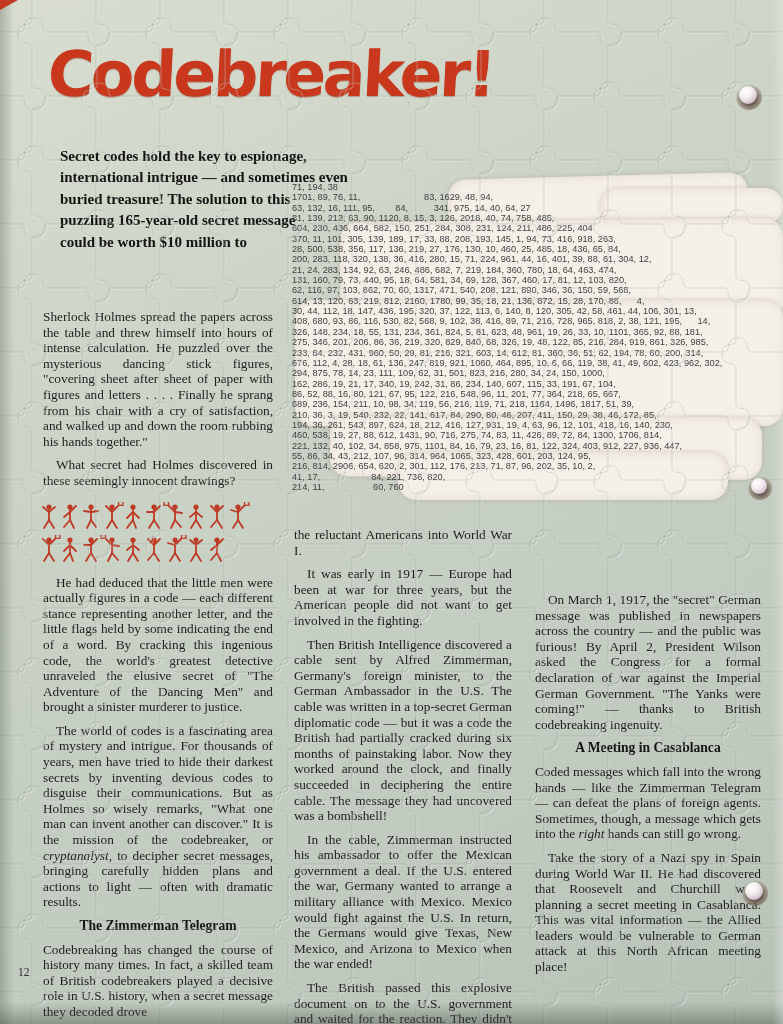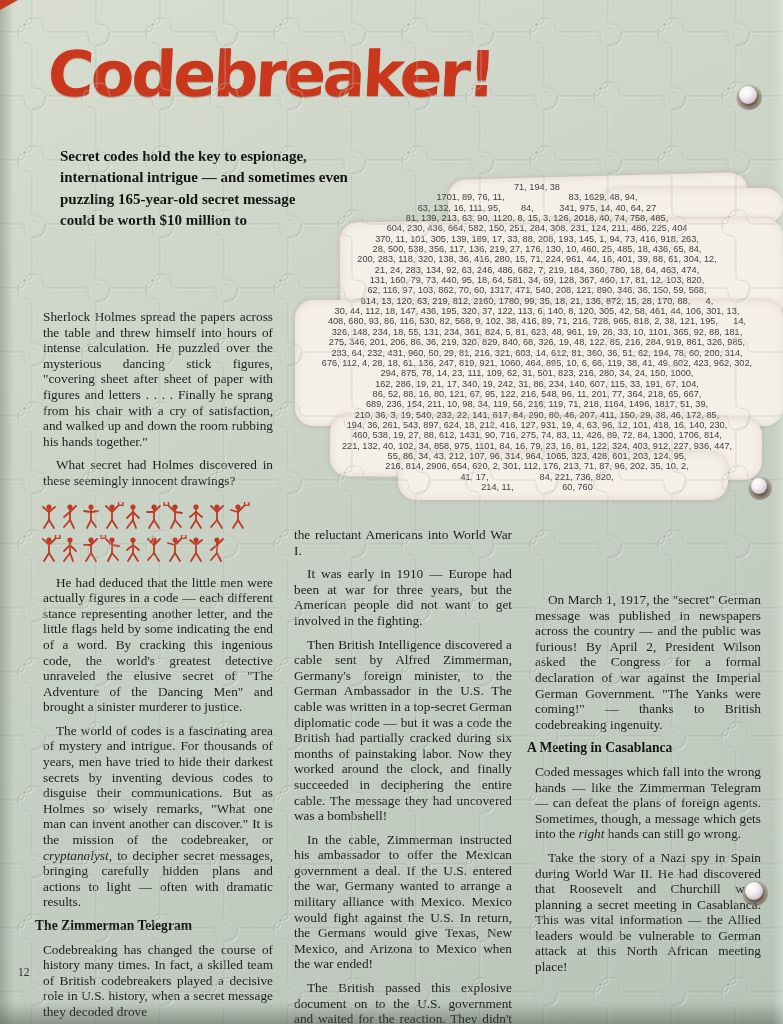--- a/index.html
+++ b/index.html
@@ -20,34 +20,34 @@
     text-shadow:0 1px 1px rgba(110,30,10,.35);
   }
   .intro{
     position:absolute;left:60px;top:146px;width:380px;z-index:10;
     font-family:Liberation Serif, serif;font-weight:bold;font-size:15px;
     line-height:21.4px;color:#141414;
   }
   .cipher{
     position:absolute;left:292px;top:182px;width:490px;z-index:10;
     font-family:"Liberation Sans",sans-serif;font-size:9.2px;line-height:10.35px;
-    color:#3d3e43;text-align:center;white-space:pre;
+    color:#3d3e43;white-space:pre;
   }
   .col{
     position:absolute;z-index:10;text-align:justify;color:#1e1e1e;
     font-family:"Liberation Serif",serif;font-size:13.3px;line-height:15.6px;
   }
   #col-left{left:35px;top:301px;width:246px;}
   #col-mid{left:286px;top:519px;width:234px;}
   #col-right{left:527px;top:584px;width:242px;}
   .col p{margin:8px;}
   .col p.ind{text-indent:13px;}
   .col p em{font-style:italic;}
   .col-heading{
-    margin:2px 0 4px;font-size:13.6px;font-weight:bold;color:#151515;
+    margin:2px 0 4px;text-align:center;font-size:13.6px;font-weight:bold;color:#151515;
   }
   .men{margin:13px 0 10px 2px;}
   .men-row{display:block;margin:0 0 3px 2px;}
   .hole{position:absolute;z-index:35;border-radius:50%;
     background:radial-gradient(circle at 55% 62%, rgba(96,74,60,.85), rgba(138,118,100,.5) 58%, rgba(138,118,100,0) 74%);}
   .pearl{position:absolute;border-radius:50%;
     background:radial-gradient(circle at 35% 30%, #ffffff, #f2ecee 40%, #d6c9d3 68%, #a693a6 90%);
     box-shadow:1px 2px 3px rgba(60,45,40,.5);}
   .corner-red{position:absolute;left:0;top:0;width:18px;height:10px;z-index:36;
     background:#c23a1f;clip-path:polygon(0 0,100% 0,0 100%);}
@@ -72,20 +72,21 @@
   <div class="blob" style="left:340px;top:220px;width:443px;height:102px;transform:rotate(-0.6deg);"></div>
   <div class="blob" style="left:295px;top:300px;width:488px;height:126px;"></div>
   <div class="blob" style="left:330px;top:416px;width:432px;height:62px;transform:rotate(0.5deg);"></div>
   <div class="blob" style="left:398px;top:452px;width:330px;height:48px;"></div>
 
   <h1 class="title">Codebreaker!</h1>
 
   <div class="intro" id="intro">
       <div class="intro-line">Secret codes hold the key to espionage,</div>
       <div class="intro-line">international intrigue — and sometimes even</div>
+      <div class="intro-line">buried treasure! The solution to this</div>
       <div class="intro-line">puzzling 165-year-old secret message</div>
       <div class="intro-line">could be worth $10 million to</div>
     </div>
 
   <div class="cipher" id="cipher"><div class="cipher-line">71, 194, 38</div><div class="cipher-line">1701, 89, 76, 11,                         83, 1629, 48, 94,</div><div class="cipher-line">63, 132, 16, 111, 95,        84,          341, 975, 14, 40, 64, 27</div><div class="cipher-line">81, 139, 213, 63, 90, 1120, 8, 15, 3, 126, 2018, 40, 74, 758, 485,</div><div class="cipher-line">604, 230, 436, 664, 582, 150, 251, 284, 308, 231, 124, 211, 486, 225, 404</div><div class="cipher-line">370, 11, 101, 305, 139, 189, 17, 33, 88, 208, 193, 145, 1, 94, 73, 416, 918, 263,</div><div class="cipher-line">28, 500, 538, 356, 117, 136, 219, 27, 176, 130, 10, 460, 25, 485, 18, 436, 65, 84,</div><div class="cipher-line">200, 283, 118, 320, 138, 36, 416, 280, 15, 71, 224, 961, 44, 16, 401, 39, 88, 61, 304, 12,</div><div class="cipher-line">21, 24, 283, 134, 92, 63, 246, 486, 682, 7, 219, 184, 360, 780, 18, 64, 463, 474,</div><div class="cipher-line">131, 160, 79, 73, 440, 95, 18, 64, 581, 34, 69, 128, 367, 460, 17, 81, 12, 103, 820,</div><div class="cipher-line">62, 116, 97, 103, 862, 70, 60, 1317, 471, 540, 208, 121, 890, 346, 36, 150, 59, 568,</div><div class="cipher-line">614, 13, 120, 63, 219, 812, 2160, 1780, 99, 35, 18, 21, 136, 872, 15, 28, 170, 88,      4,</div><div class="cipher-line">30, 44, 112, 18, 147, 436, 195, 320, 37, 122, 113, 6, 140, 8, 120, 305, 42, 58, 461, 44, 106, 301, 13,</div><div class="cipher-line">408, 680, 93, 86, 116, 530, 82, 568, 9, 102, 38, 416, 89, 71, 216, 728, 965, 818, 2, 38, 121, 195,      14,</div><div class="cipher-line">326, 148, 234, 18, 55, 131, 234, 361, 824, 5, 81, 623, 48, 961, 19, 26, 33, 10, 1101, 365, 92, 88, 181,</div><div class="cipher-line">275, 346, 201, 206, 86, 36, 219, 320, 829, 840, 68, 326, 19, 48, 122, 85, 216, 284, 919, 861, 326, 985,</div><div class="cipher-line">233, 64, 232, 431, 960, 50, 29, 81, 216, 321, 603, 14, 612, 81, 360, 36, 51, 62, 194, 78, 60, 200, 314,</div><div class="cipher-line">676, 112, 4, 28, 18, 61, 136, 247, 819, 921, 1060, 464, 895, 10, 6, 66, 119, 38, 41, 49, 602, 423, 962, 302,</div><div class="cipher-line">294, 875, 78, 14, 23, 111, 109, 62, 31, 501, 823, 216, 280, 34, 24, 150, 1000,</div><div class="cipher-line">162, 286, 19, 21, 17, 340, 19, 242, 31, 86, 234, 140, 607, 115, 33, 191, 67, 104,</div><div class="cipher-line">86, 52, 88, 16, 80, 121, 67, 95, 122, 216, 548, 96, 11, 201, 77, 364, 218, 65, 667,</div><div class="cipher-line">689, 236, 154, 211, 10, 98, 34, 119, 56, 216, 119, 71, 218, 1164, 1496, 1817, 51, 39,</div><div class="cipher-line">210, 36, 3, 19, 540, 232, 22, 141, 617, 84, 290, 80, 46, 207, 411, 150, 29, 38, 46, 172, 85,</div><div class="cipher-line">194, 36, 261, 543, 897, 624, 18, 212, 416, 127, 931, 19, 4, 63, 96, 12, 101, 418, 16, 140, 230,</div><div class="cipher-line">460, 538, 19, 27, 88, 612, 1431, 90, 716, 275, 74, 83, 11, 426, 89, 72, 84, 1300, 1706, 814,</div><div class="cipher-line">221, 132, 40, 102, 34, 858, 975, 1101, 84, 16, 79, 23, 16, 81, 122, 324, 403, 912, 227, 936, 447,</div><div class="cipher-line">55, 86, 34, 43, 212, 107, 96, 314, 964, 1065, 323, 428, 601, 203, 124, 95,</div><div class="cipher-line">216, 814, 2906, 654, 620, 2, 301, 112, 176, 213, 71, 87, 96, 202, 35, 10, 2,</div><div class="cipher-line">41, 17,                    84, 221, 736, 820,</div><div class="cipher-line">214, 11,                   60, 760</div></div>
 
   <div class="col" id="col-left">
       <p>Sherlock Holmes spread the papers across the table and threw himself into hours of intense calculation. He puzzled over the mysterious dancing stick figures, "covering sheet after sheet of paper with figures and letters . . . . Finally he sprang from his chair with a cry of satisfaction, and walked up and down the room rubbing his hands together."</p>
       <p class="ind">What secret had Holmes discovered in these seemingly innocent drawings?</p>
       <div class="men">
@@ -252,21 +253,21 @@
           </g>
         </svg>
       </div>
       <p class="ind">He had deduced that the little men were actually figures in a code — each different stance representing another letter, and the little flags held by some indicating the end of a word. By cracking this ingenious code, the world's greatest detective unraveled the elusive secret of "The Adventure of the Dancing Men" and brought a sinister murderer to justice.</p>
       <p class="ind"><span>The world of codes is a fascinating area of mystery and intrigue. For thousands of years, men have tried to hide their darkest secrets by inventing devious codes to disguise their communications. But as Holmes so wisely remarks, "What one man can invent another can discover." It is the mission of the codebreaker, or </span><em>cryptanalyst,</em><span> to decipher secret messages, bringing carefully hidden plans and actions to light — often with dramatic results.</span></p>
       <h3 class="col-heading">The Zimmerman Telegram</h3>
       <p>Codebreaking has changed the course of history many times. In fact, a skilled team of British codebreakers played a decisive role in U.S. history, when a secret message they decoded drove</p>
     </div>
   <div class="col" id="col-mid">
       <p>the reluctant Americans into World War I.</p>
-      <p class="ind">It was early in 1910 — Europe had been at war for three years, but the American people did not want to get involved in the fighting.</p>
+      <p class="ind">It was early in 1917 — Europe had been at war for three years, but the American people did not want to get involved in the fighting.</p>
       <p class="ind">Then British Intelligence discovered a cable sent by Alfred Zimmerman, Germany's foreign minister, to the German Ambassador in the U.S. The cable was written in a top-secret German diplomatic code — but it was a code the British had partially cracked during six months of painstaking labor. Now they worked around the clock, and finally succeeded in deciphering the entire cable. The message they had uncovered was a bombshell!</p>
       <p class="ind">In the cable, Zimmerman instructed his ambassador to offer the Mexican government a deal. If the U.S. entered the war, Germany wanted to arrange a military alliance with Mexico. Mexico would fight against the U.S. In return, the Germans would give Texas, New Mexico, and Arizona to Mexico when the war ended!</p>
       <p class="ind">The British passed this explosive document on to the U.S. government and waited for the reaction. They didn't have long to wait!</p>
     </div>
   <div class="col" id="col-right">
       <p class="ind">On March 1, 1917, the "secret" German message was published in newspapers across the country — and the public was furious! By April 2, President Wilson asked the Congress for a formal declaration of war against the Imperial German Government. "The Yanks were coming!" — thanks to British codebreaking ingenuity.</p>
       <h3 class="col-heading">A Meeting in Casablanca</h3>
       <p><span>Coded messages which fall into the wrong hands — like the Zimmerman Telegram — can defeat the plans of foreign agents. Sometimes, though, a message which gets into the </span><em>right</em><span> hands can still go wrong.</span></p>
       <p class="ind">Take the story of a Nazi spy in Spain during World War II. He had discovered that Roosevelt and Churchill were planning a secret meeting in Casablanca. This was vital information — the Allied leaders would be vulnerable to German attack at this North African meeting place!</p>
     </div>

